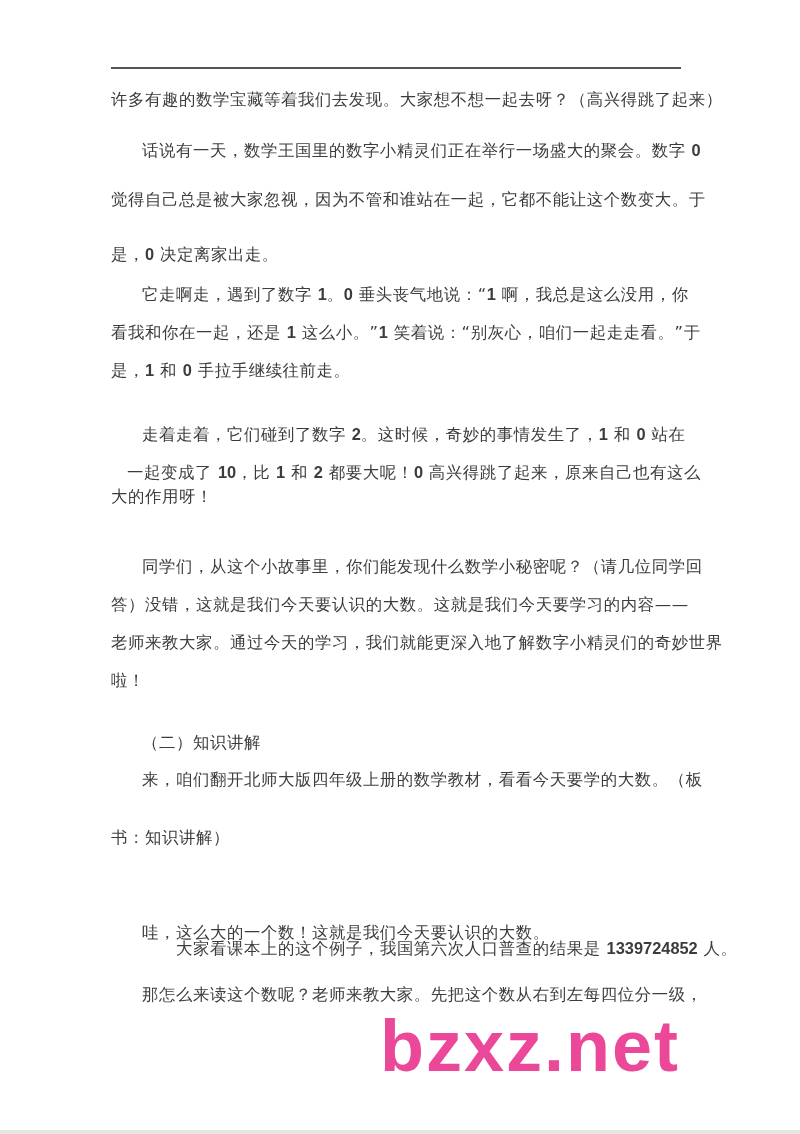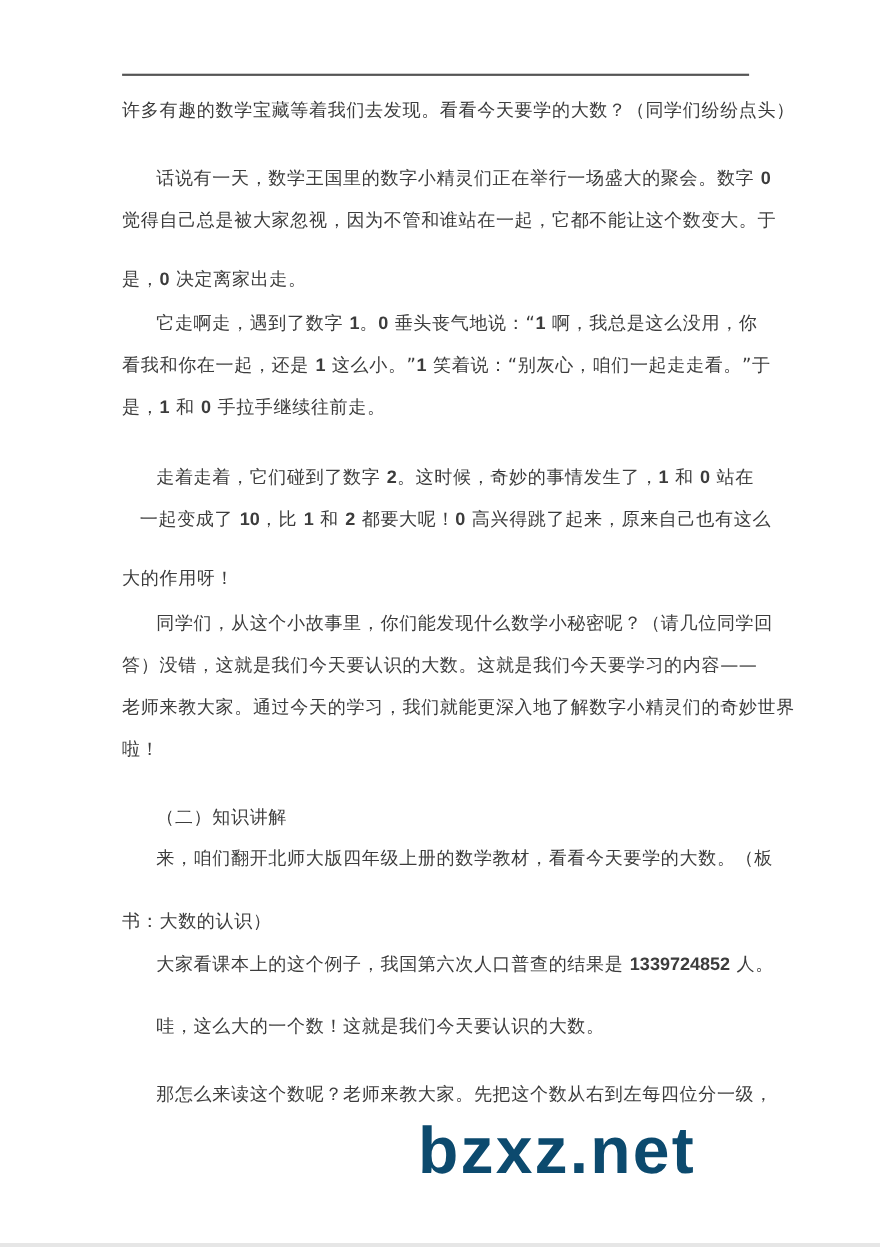--- a/index.html
+++ b/index.html
@@ -13,45 +13,45 @@
   .line {
     position: absolute; left: 0; white-space: nowrap; font-size: 16.4px; letter-spacing: 0.6px;
     line-height: 20px; color: #3c3c3c;
   }
   .line.just { width: 574px; text-align: justify; text-align-last: justify; }
   .line.indent { left: 31px; }
   .line.indent.just { width: 543px; }
   .num { font-family: "Liberation Sans", sans-serif; font-weight: bold; letter-spacing: 0; }
   .watermark {
     position: absolute; left: 380px; top: 998px; font-family: "Liberation Sans", sans-serif;
-    font-weight: bold; font-size: 60px; color: #0c4a6e; letter-spacing: 2px; line-height: 96px;
+    font-weight: bold; font-size: 72px; color: #ec4899; letter-spacing: 2px; line-height: 96px;
   }
 </style>
 </head>
 <body>
 
 <div class="page-edge"></div>
 <div class="rule"></div>
 
 <div class="content" id="content">
-  <div class="line just" style="top: 90px;">许多有趣的数学宝藏等着我们去发现。看看今天要学的大数？（同学们纷纷点头）</div>
-  <div class="line indent just" style="top: 152px;">话说有一天，数学王国里的数字小精灵们正在举行一场盛大的聚会。数字 <span class="num">0</span></div>
+  <div class="line just" style="top: 90px;">许多有趣的数学宝藏等着我们去发现。大家想不想一起去呀？（高兴得跳了起来）</div>
+  <div class="line indent just" style="top: 140px;">话说有一天，数学王国里的数字小精灵们正在举行一场盛大的聚会。数字 <span class="num">0</span></div>
   <div class="line just" style="top: 190px;">觉得自己总是被大家忽视，因为不管和谁站在一起，它都不能让这个数变大。于</div>
   <div class="line" style="top: 244px;">是，<span class="num">0</span> 决定离家出走。</div>
   <div class="line indent just" style="top: 284px;">它走啊走，遇到了数字 <span class="num">1</span>。<span class="num">0</span> 垂头丧气地说：“<span class="num">1</span> 啊，我总是这么没用，你</div>
   <div class="line just" style="top: 322px;">看我和你在一起，还是 <span class="num">1</span> 这么小。”<span class="num">1</span> 笑着说：“别灰心，咱们一起走走看。”于</div>
   <div class="line" style="top: 360px;">是，<span class="num">1</span> 和 <span class="num">0</span> 手拉手继续往前走。</div>
   <div class="line indent just" style="top: 424px;">走着走着，它们碰到了数字 <span class="num">2</span>。这时候，奇妙的事情发生了，<span class="num">1</span> 和 <span class="num">0</span> 站在</div>
   <div class="line just" style="top: 462px; margin-left: 16px;">一起变成了 <span class="num">10</span>，比 <span class="num">1</span> 和 <span class="num">2</span> 都要大呢！<span class="num">0</span> 高兴得跳了起来，原来自己也有这么</div>
-  <div class="line" style="top: 516px; font-family: Liberation Serif, serif;">大的作用呀！</div>
+  <div class="line" style="top: 487px; font-family: Liberation Serif, serif;">大的作用呀！</div>
   <div class="line indent just" style="top: 557px;">同学们，从这个小故事里，你们能发现什么数学小秘密呢？（请几位同学回</div>
   <div class="line just" style="top: 595px;">答）没错，这就是我们今天要认识的大数。这就是我们今天要学习的内容——</div>
   <div class="line just" style="top: 633px;">老师来教大家。通过今天的学习，我们就能更深入地了解数字小精灵们的奇妙世界</div>
   <div class="line" style="top: 671px;">啦！</div>
   <div class="line indent" style="top: 733px;">（二）知识讲解</div>
   <div class="line indent just" style="top: 770px;">来，咱们翻开北师大版四年级上册的数学教材，看看今天要学的大数。（板</div>
-  <div class="line" style="top: 828px;">书：大数的认识）</div>
-  <div class="line indent just" style="top: 867px;">大家看课本上的这个例子，我国第六次人口普查的结果是 <span class="num">1339724852</span> 人。</div>
+  <div class="line" style="top: 828px;">书：知识讲解）</div>
+  <div class="line indent just" style="top: 938px; margin-left: 34px;">大家看课本上的这个例子，我国第六次人口普查的结果是 <span class="num">1339724852</span> 人。</div>
   <div class="line" style="top: 923px; margin-left: 31px;">哇，这么大的一个数！这就是我们今天要认识的大数。</div>
   <div class="line indent just" style="top: 985px;">那怎么来读这个数呢？老师来教大家。先把这个数从右到左每四位分一级，</div>
 </div>
 
 <div class="watermark">bzxz.net</div>
 
 </body></html>

